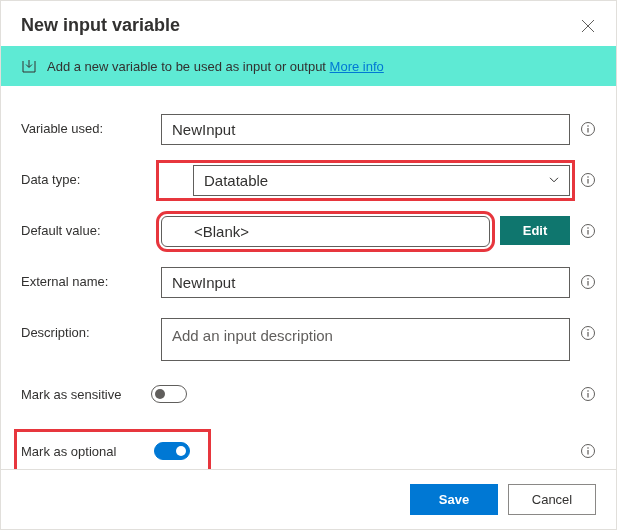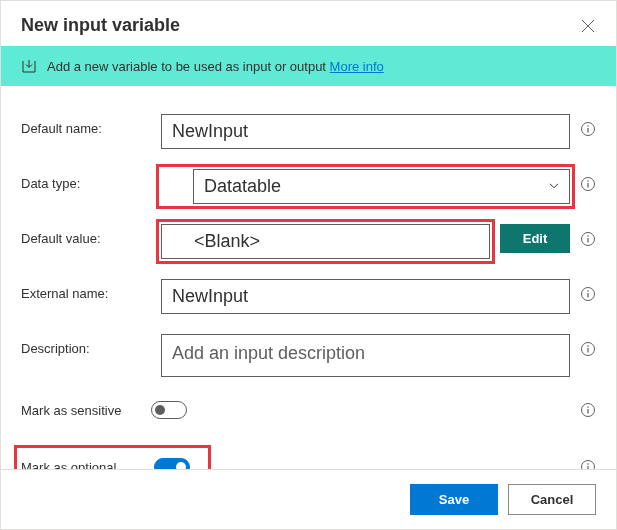--- a/index.html
+++ b/index.html
@@ -63,21 +63,21 @@
   .row-field {
     flex: 1;
     display: flex;
     align-items: flex-start;
     gap: 10px;
   }
 
   .text-input, .select-input, .textarea-input {
     width: 100%;
     font-family: inherit;
-    font-size: 18px;
+    font-size: 15px;
     padding: 6px 10px;
     border: 1px solid #605e5c;
     background: #fff;
     color: #323130;
     outline: none;
   }
   .textarea-input { height: 43px; resize: none; line-height: 1.4; }
   .textarea-input::placeholder, .text-input::placeholder { color: #605e5c; }
 
   .select-wrap { position: relative; width: 100%; }
@@ -162,21 +162,21 @@
     gap: 10px;
     background: #fff;
   }
   .btn-primary {
     background: #0078d4; color: #fff; border: none;
     font-size: 13px; font-weight: 600;
     padding: 8px 0; width: 88px; cursor: pointer;
   }
   .btn-secondary {
     background: #fff; color: #323130; border: 1px solid #8a8886;
-    font-size: 13px; font-weight: 700;
+    font-size: 13px; font-weight: 400;
     padding: 7px 0; width: 88px; cursor: pointer;
   }
 
   .spacer { flex: 1; }
 </style>
 </head>
 <body>
 
 <div class="header">
   <div class="title">New input variable</div>
@@ -193,21 +193,21 @@
     <path d="M2 3 V14 H14 V3" stroke="#323130" stroke-width="1"></path>
   </svg>
   <span>
     <span>Add a new variable to be used as input or output </span><a href="#">More info</a>
   </span>
 </div>
 
 <div class="form-area">
 
   <div class="row">
-    <div class="row-label">Default name:</div>
+    <div class="row-label">Variable used:</div>
     <div class="row-field">
       <input class="text-input" value="NewInput" style="">
     </div>
     <svg class="info-icon" viewBox="0 0 16 16">
         <circle cx="8" cy="8" r="6.5" stroke="currentColor" fill="none"></circle>
         <circle cx="8" cy="5" r="0.8" fill="currentColor"></circle>
         <rect x="7.4" y="7" width="1.2" height="4.5" fill="currentColor"></rect>
       </svg>
   </div>
 
@@ -224,21 +224,21 @@
     <svg class="info-icon" viewBox="0 0 16 16">
         <circle cx="8" cy="8" r="6.5" stroke="currentColor" fill="none"></circle>
         <circle cx="8" cy="5" r="0.8" fill="currentColor"></circle>
         <rect x="7.4" y="7" width="1.2" height="4.5" fill="currentColor"></rect>
       </svg>
   </div>
 
   <div class="row">
     <div class="row-label">Default value:</div>
     <div class="row-field">
-      <input class="text-input highlight-red" style="flex: 1 1 0%;" value="&lt;Blank&gt;">
+      <input class="text-input highlight-red" style="flex: 1 1 0%; border-radius: 6px;" value="&lt;Blank&gt;">
       <button class="edit-btn">Edit</button>
     </div>
     <svg class="info-icon" viewBox="0 0 16 16">
         <circle cx="8" cy="8" r="6.5" stroke="currentColor" fill="none"></circle>
         <circle cx="8" cy="5" r="0.8" fill="currentColor"></circle>
         <rect x="7.4" y="7" width="1.2" height="4.5" fill="currentColor"></rect>
       </svg>
   </div>
 
   <div class="row">

